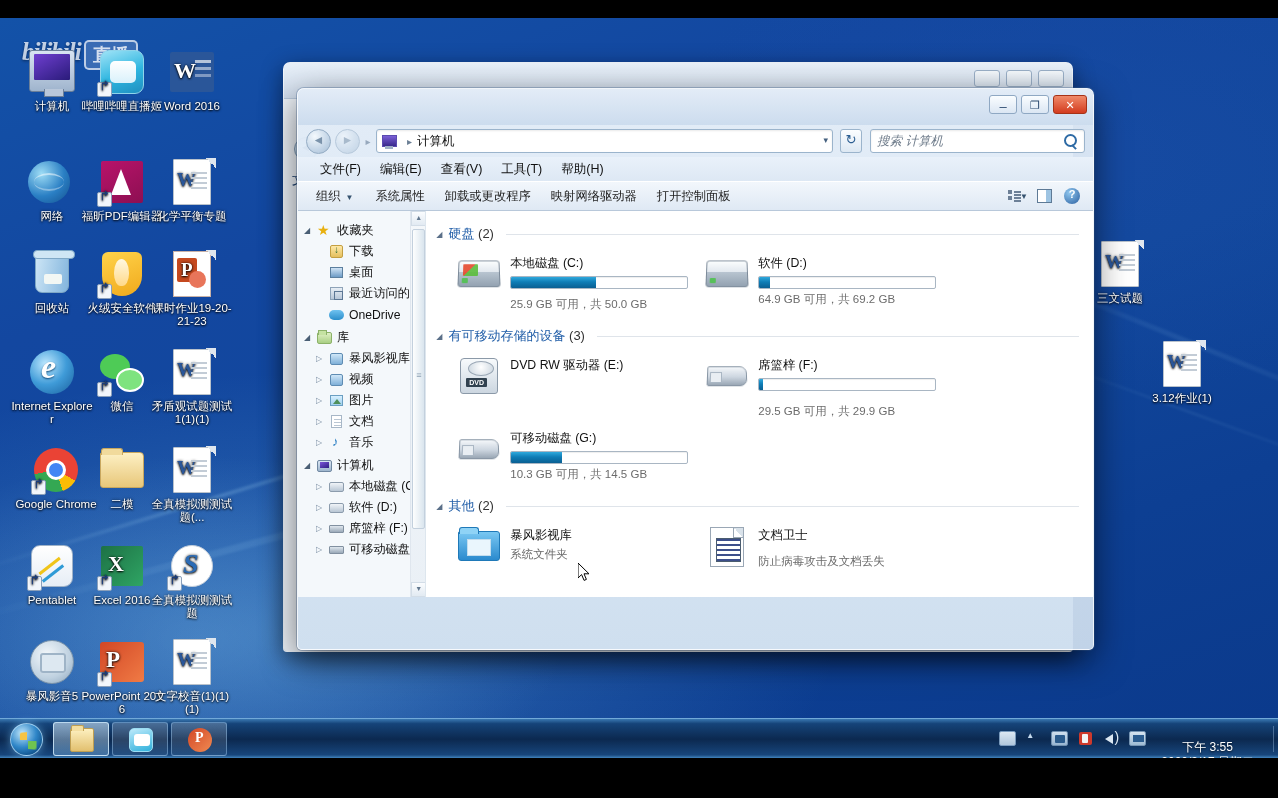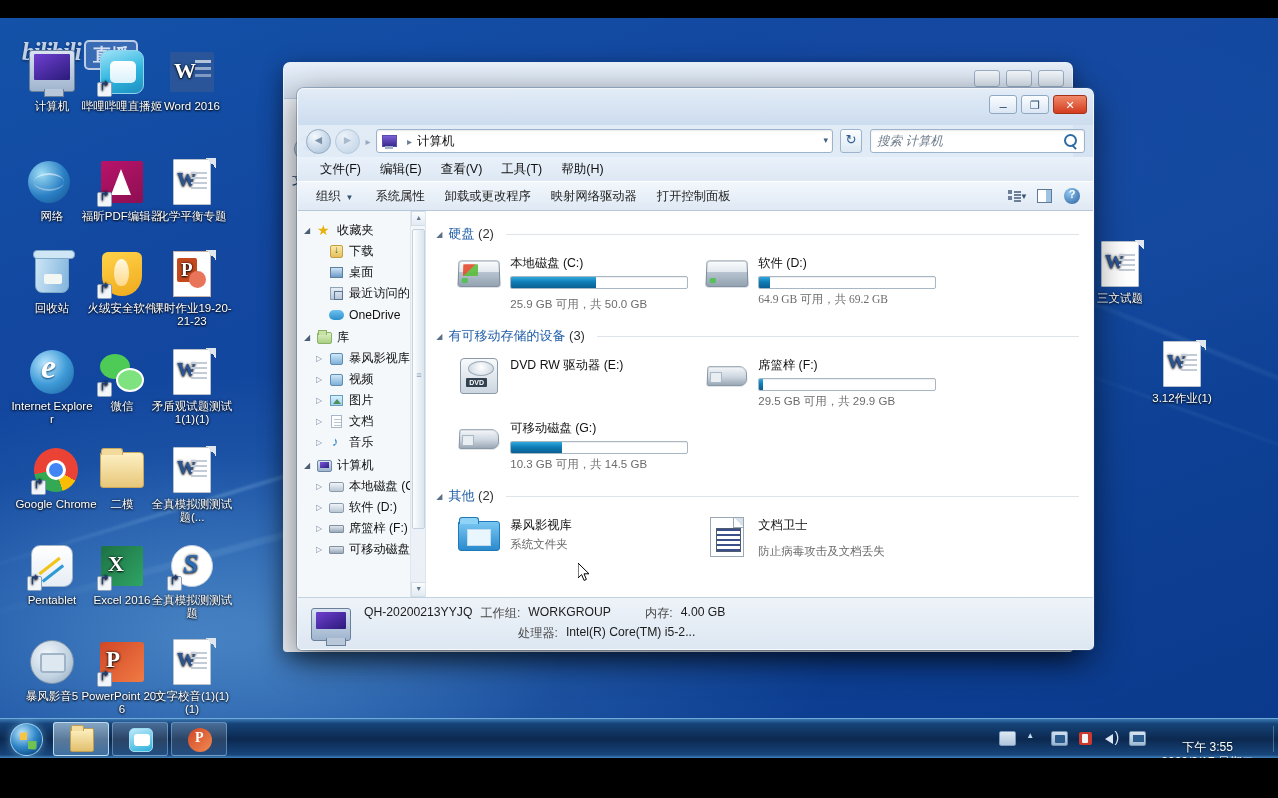--- a/index.html
+++ b/index.html
@@ -782,21 +782,21 @@
                 </div>
                 <div class="item">
                   <div class="icn">
                     <div class="d-hdd"></div>
                   </div>
                   <div class="meta">
                     <div class="nm">软件 (D:)</div>
                     <div class="bar">
                       <div class="fill" style="width: 6%;"></div>
                     </div>
-                    <div class="sub" style="margin-top: 0px; font-family: Liberation Serif, serif;">64.9 GB 可用，共 69.2 GB</div>
+                    <div class="sub" style="margin-top: 0px;">64.9 GB 可用，共 69.2 GB</div>
                   </div>
                 </div>
               </div>
             </div>
             <div class="sect">
               <div class="sect-head">
                 <span class="sect-tw">◢</span>
                 <span class="sect-title"><b style="font-weight:400">有可移动存储的设备</b> <span class="cnt">(3)</span></span>
                 <span class="sect-rule"></span>
               </div>
@@ -811,21 +811,21 @@
                 </div>
                 <div class="item">
                   <div class="icn">
                     <div class="d-usb"></div>
                   </div>
                   <div class="meta">
                     <div class="nm">席篮梓 (F:)</div>
                     <div class="bar">
                       <div class="fill" style="width: 2%;"></div>
                     </div>
-                    <div class="sub" style="margin-top: 3px;">29.5 GB 可用，共 29.9 GB</div>
+                    <div class="sub" style="margin-top: 13px;">29.5 GB 可用，共 29.9 GB</div>
                   </div>
                 </div>
                 <div class="item">
                   <div class="icn">
                     <div class="d-usb"></div>
                   </div>
                   <div class="meta">
                     <div class="nm">可移动磁盘 (G:)</div>
                     <div class="bar">
                       <div class="fill" style="width: 29%;"></div>
@@ -859,40 +859,20 @@
                     <div class="nm">文档卫士</div>
                     <div class="sub" style="margin-top: 10px;">防止病毒攻击及文档丢失</div>
                   </div>
                 </div>
               </div>
             </div>
           </div>
       </div>
     </div>
 
-    <div id="ex-status">
-      <div class="st-ico">
-          <div class="ic-monitor"></div>
-        </div>
-      <div class="st-cols">
-        <div class="st-c1">
-          <div class="st-line">
-            <span>QH-20200213YYJQ</span>
-            <span class="st-lbl">工作组:</span>
-            <span>WORKGROUP</span>
-            <span class="st-lbl st-right">内存:</span>
-            <span>4.00 GB</span>
-          </div>
-          <div class="st-line" style="padding-left:154px">
-            <span class="st-lbl">处理器:</span>
-            <span>Intel(R) Core(TM) i5-2...</span>
-          </div>
-        </div>
-      </div>
-    </div>
   </div>
 
   <svg id="cursor" viewBox="0 0 14 20">
     <path d="M0,0 L0,15 L3.6,11.6 L6.1,17.4 L8.4,16.4 L6,10.8 L11,10.8 Z" fill="#fff" stroke="#000" stroke-width="1"></path>
   </svg>
 
   <div id="taskbar">
     <div id="startorb">
         <div class="orb"></div>
       </div>

